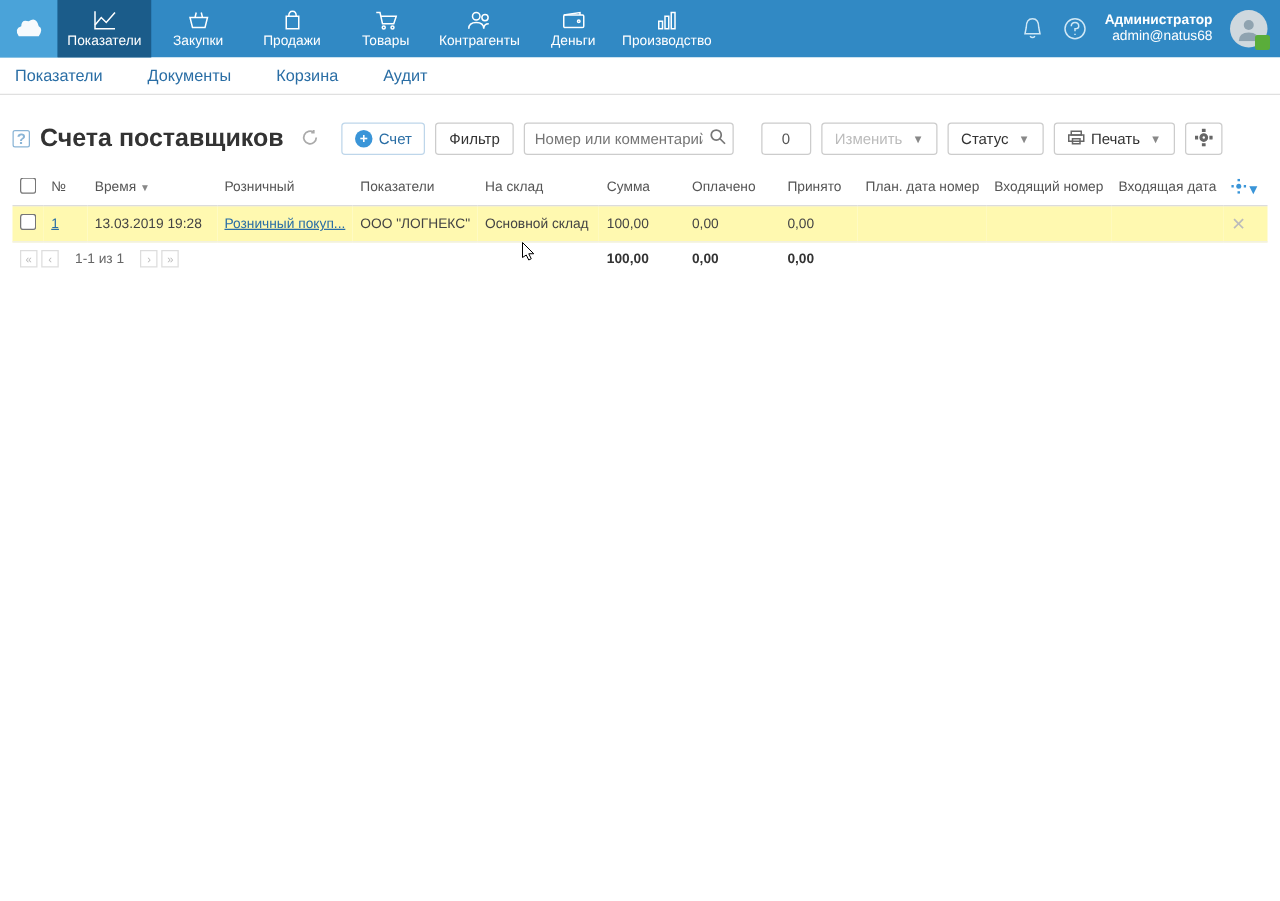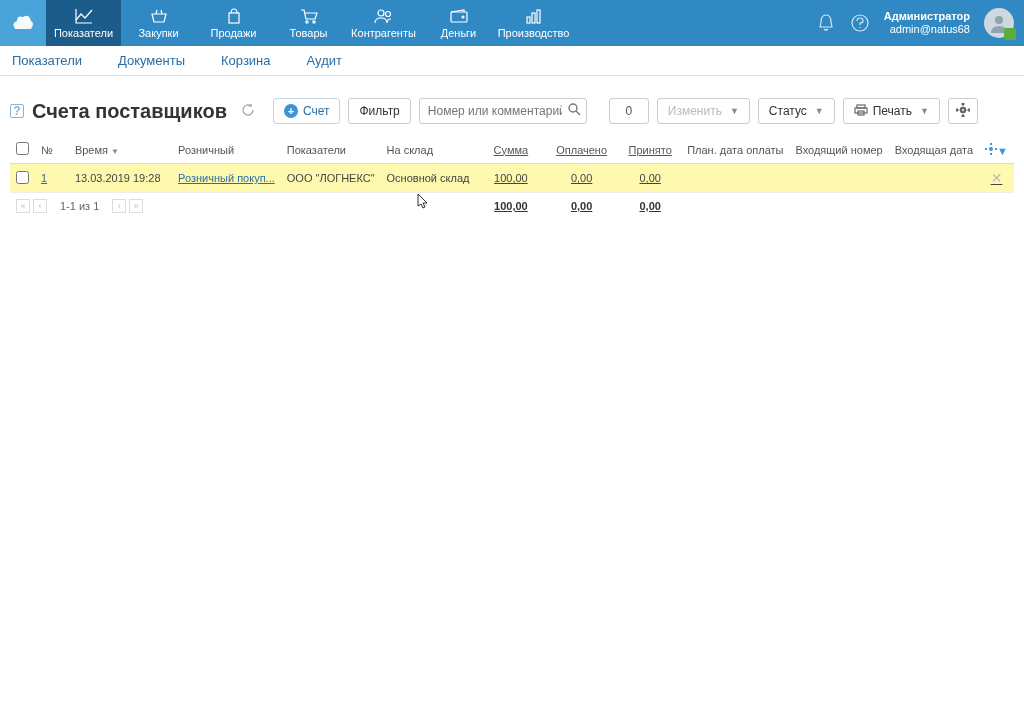--- a/index.html
+++ b/index.html
@@ -37,21 +37,21 @@
 .search-box { position: relative; }
 .search-box input { height: 26px; width: 168px; border: 1px solid #ccc; border-radius: 3px; padding: 0 24px 0 8px; font-size: 12px; }
 .search-box .sicon { position: absolute; right: 6px; top: 5px; color: #888; }
 .count-box { height: 26px; width: 40px; border: 1px solid #ccc; border-radius: 3px; display: flex; align-items: center; justify-content: center; font-size: 12px; color: #555; margin-left: 14px; }
 .icon-only { width: 30px; justify-content: center; padding: 0; }
 
 
 .table-wrap { padding: 0 10px; }
 table { width: 100%; border-collapse: collapse; font-size: 11px; }
 thead th { text-align: left; font-weight: normal; color: #555; padding: 6px 6px; border-bottom: 1px solid #dcdcdc; white-space: nowrap; }
-thead th.right, tbody td.right, tfoot td.right { text-align: center; text-decoration: underline; }
+thead th.right, tbody td.right, tfoot td.right { text-align: left; }
 thead th .sort-caret { font-size: 8px; color: #888; margin-left: 3px; }
 .gear-col { text-align: right; color: #3a95d8; }
 tbody tr.highlight { background: #fff9b0; }
 tbody td { padding: 6px 6px; border-bottom: 1px solid #eee; white-space: nowrap; color: #444; }
 tbody td a { color: #2a6ea5; text-decoration: underline; }
 .del-icon { color: #bbb; cursor: pointer; font-size: 14px; }
 input[type="checkbox"] { width: 13px; height: 13px; cursor: pointer; }
 
 
 tfoot td { padding: 6px 6px; font-weight: bold; color: #333; }
@@ -238,21 +238,21 @@
     <tr>
       <th><input type="checkbox" style=""></th>
       <th>№</th>
       <th><span>Время</span><span class="sort-caret">▼</span></th>
       <th>Розничный</th>
       <th>Показатели</th>
       <th>На склад</th>
       <th class="right">Сумма</th>
       <th class="right">Оплачено</th>
       <th class="right">Принято</th>
-      <th>План. дата оплаты</th>
+      <th>План. дата номер</th>
       <th>Входящий номер</th>
       <th>Входящая дата</th>
       <th class="gear-col"><svg width="12" height="12" viewBox="0 0 12 12" fill="#3a95d8">
               <circle cx="6" cy="6" r="2"></circle>
               <path d="M5 0h2v2h-2zM5 10h2v2h-2zM0 5h2v2H0zM10 5h2v2h-2z"></path>
             </svg><span class="caret" style="color:#3a95d8">▼</span></th>
     </tr>
   </thead>
   <tbody>
     <tr class="highlight">

